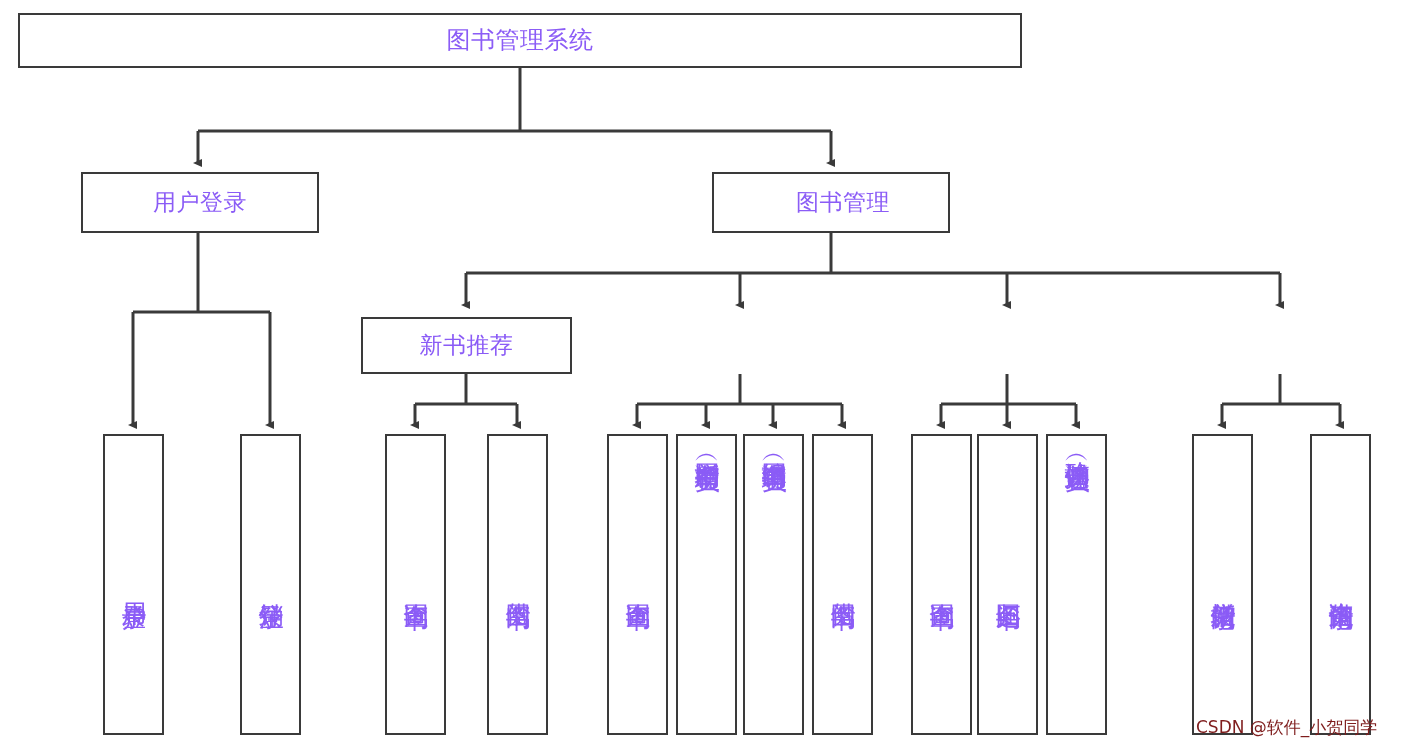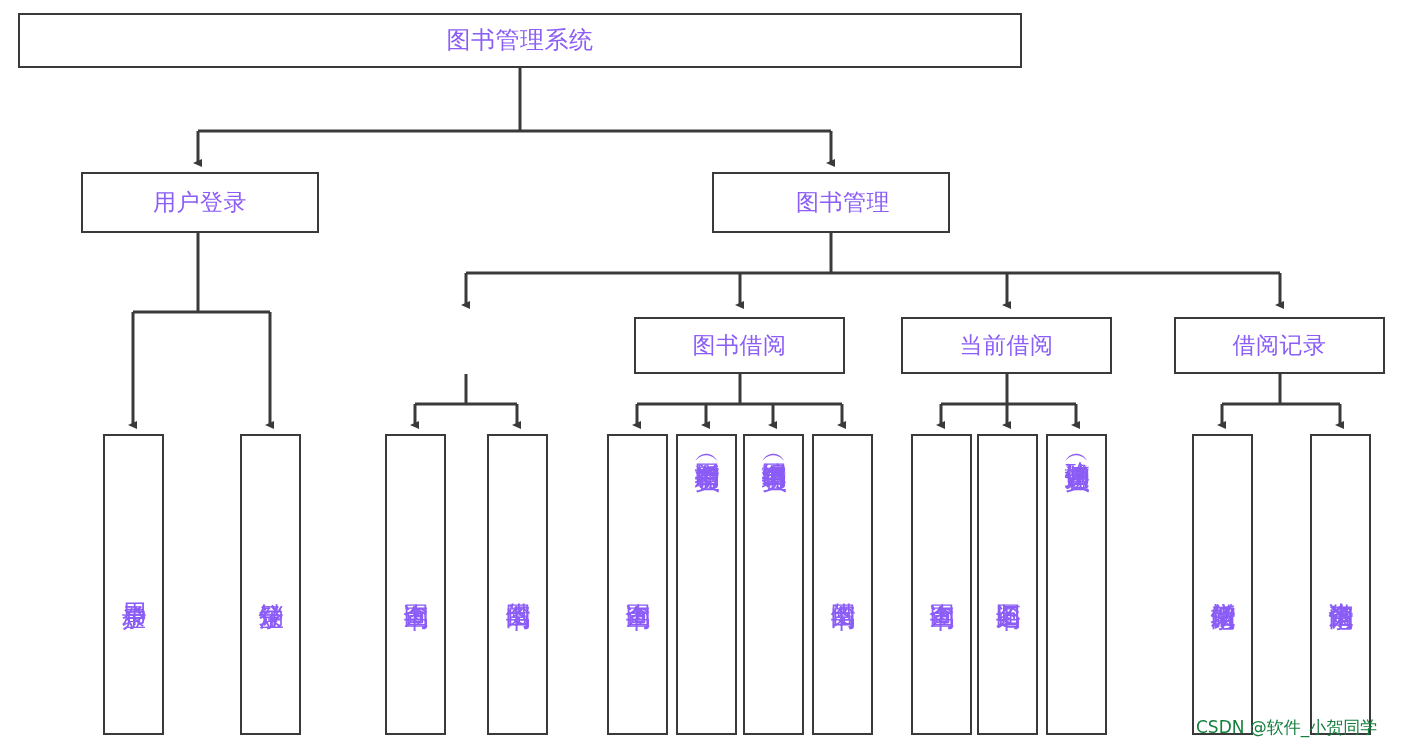--- a/index.html
+++ b/index.html
@@ -67,21 +67,21 @@
   .node.vert.tall-text {
     align-items: flex-start;
   }
   .node.vert.center-text {
     align-items: center;
     padding-top: 0;
   }
   .watermark {
     position: absolute;
     font-size: 17px;
-    color: #15803d;
+    color: #7f1d1d;
     white-space: nowrap;
     z-index: 5;
     font-family: "DejaVu Sans", "Liberation Sans", sans-serif;
   }
 </style>
 </head>
 <body>
 
 <div id="canvas">
 
@@ -139,28 +139,22 @@
     <span class="node-label">图书管理系统</span>
   </div>
 
   <div class="node horiz" style="left:81px; top:172px; width:238px; height:61px;">
     <span class="node-label">用户登录</span>
   </div>
   <div class="node horiz" style="left:712px; top:172px; width:238px; height:61px;padding-left:24px;">
     <span class="node-label">图书管理</span>
   </div>
 
-  <div class="node horiz" style="left:634px; top:317px; width:211px; height:57px;">
-    <span class="node-label">图书借阅</span>
-  </div>
-  <div class="node horiz" style="left:901px; top:317px; width:211px; height:57px;">
-    <span class="node-label">当前借阅</span>
-  </div>
-  <div class="node horiz" style="left:1174px; top:317px; width:211px; height:57px;">
-    <span class="node-label">借阅记录</span>
+  <div class="node horiz" style="left:361px; top:317px; width:211px; height:57px;">
+    <span class="node-label">新书推荐</span>
   </div>
 
   <div class="node vert center-text" style="left:103px; top:434px; width:61px; height:301px;">
     <span class="node-label">用户登录</span>
   </div>
   <div class="node vert center-text" style="left:240px; top:434px; width:61px; height:301px;">
     <span class="node-label">注销登录</span>
   </div>
 
   <div class="node vert center-text" style="left:385px; top:434px; width:61px; height:301px;">

